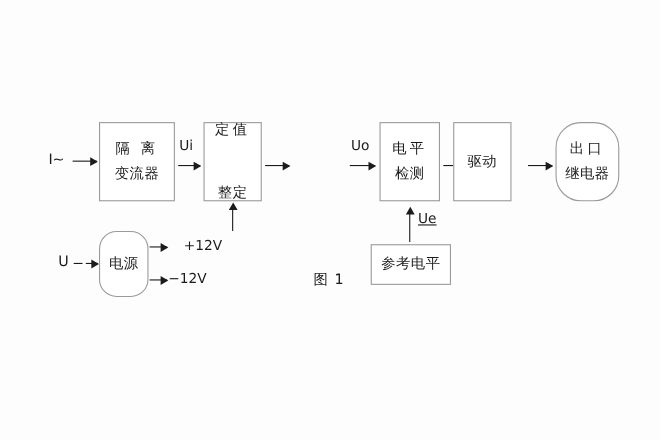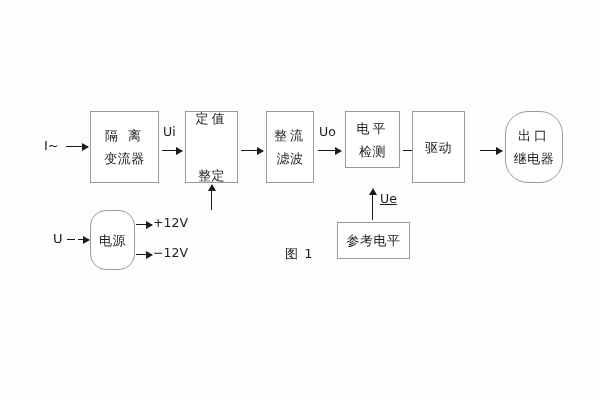--- a/index.html
+++ b/index.html
@@ -103,29 +103,25 @@
   <div class="label" style="left:163px; top:126px;">Ui</div>
   <div class="harrow" style="left:162px; top:150px; width:20px;"></div>
 
   <div class="box" style="left:185px; top:111px; width:53px; height:72px;justify-content:space-between;">
     <span class="line1">定值</span>
     <span class="line2">整定</span>
   </div>
 
   <div class="harrow" style="left:241px; top:150px; width:22px;"></div>
 
-  <div class="box" style="left:266px; top:111px; width:48px; height:72px;">
-    <span class="line1">整流</span>
-    <span class="line2">滤波</span>
-  </div>
 
   <div class="label" style="left:319px; top:126px;">Uo</div>
   <div class="harrow" style="left:318px; top:150px; width:23px;"></div>
 
-  <div class="box" style="left:345px; top:111px; width:55px; height:57px;">
+  <div class="box" style="left:345px; top:111px; width:55px; height:72px;">
     <span class="line1">电平</span>
     <span class="line2">检测</span>
   </div>
 
   <div class="harrow" style="left:403px; top:150px; width:19px;"></div>
 
   <div class="box single" style="left:412px; top:111px; width:53px; height:72px;">
     <span class="line1">驱动</span>
 
   </div>
@@ -140,21 +136,21 @@
   <div class="label big" style="left:53px; top:232px;">U</div>
   <div class="hline" style="left:67px; top:239px; width:8px;"></div>
   <div class="harrow" style="left:78px; top:239px; width:11px;"></div>
 
   <div class="box single" style="left:90px; top:210px; width:45px; height:60px;border-radius:16px;">
     <span class="line1">电源</span>
 
   </div>
 
   <div class="harrow" style="left:136px; top:224px; width:16px;"></div>
-  <div class="label" style="left:153px; top:217px;">+12V</div>
+  <div class="label" style="left:167px; top:217px;">+12V</div>
 
   <div class="harrow" style="left:136px; top:254px; width:16px;"></div>
   <div class="label" style="left:153px; top:247px;">−12V</div>
 
 
   <div class="varrow" style="left:211px; top:190px; height:20px;"></div>
 
   <div class="box single" style="left:337px; top:222px; width:73px; height:37px;">
     <span class="line1">参考电平</span>
 

